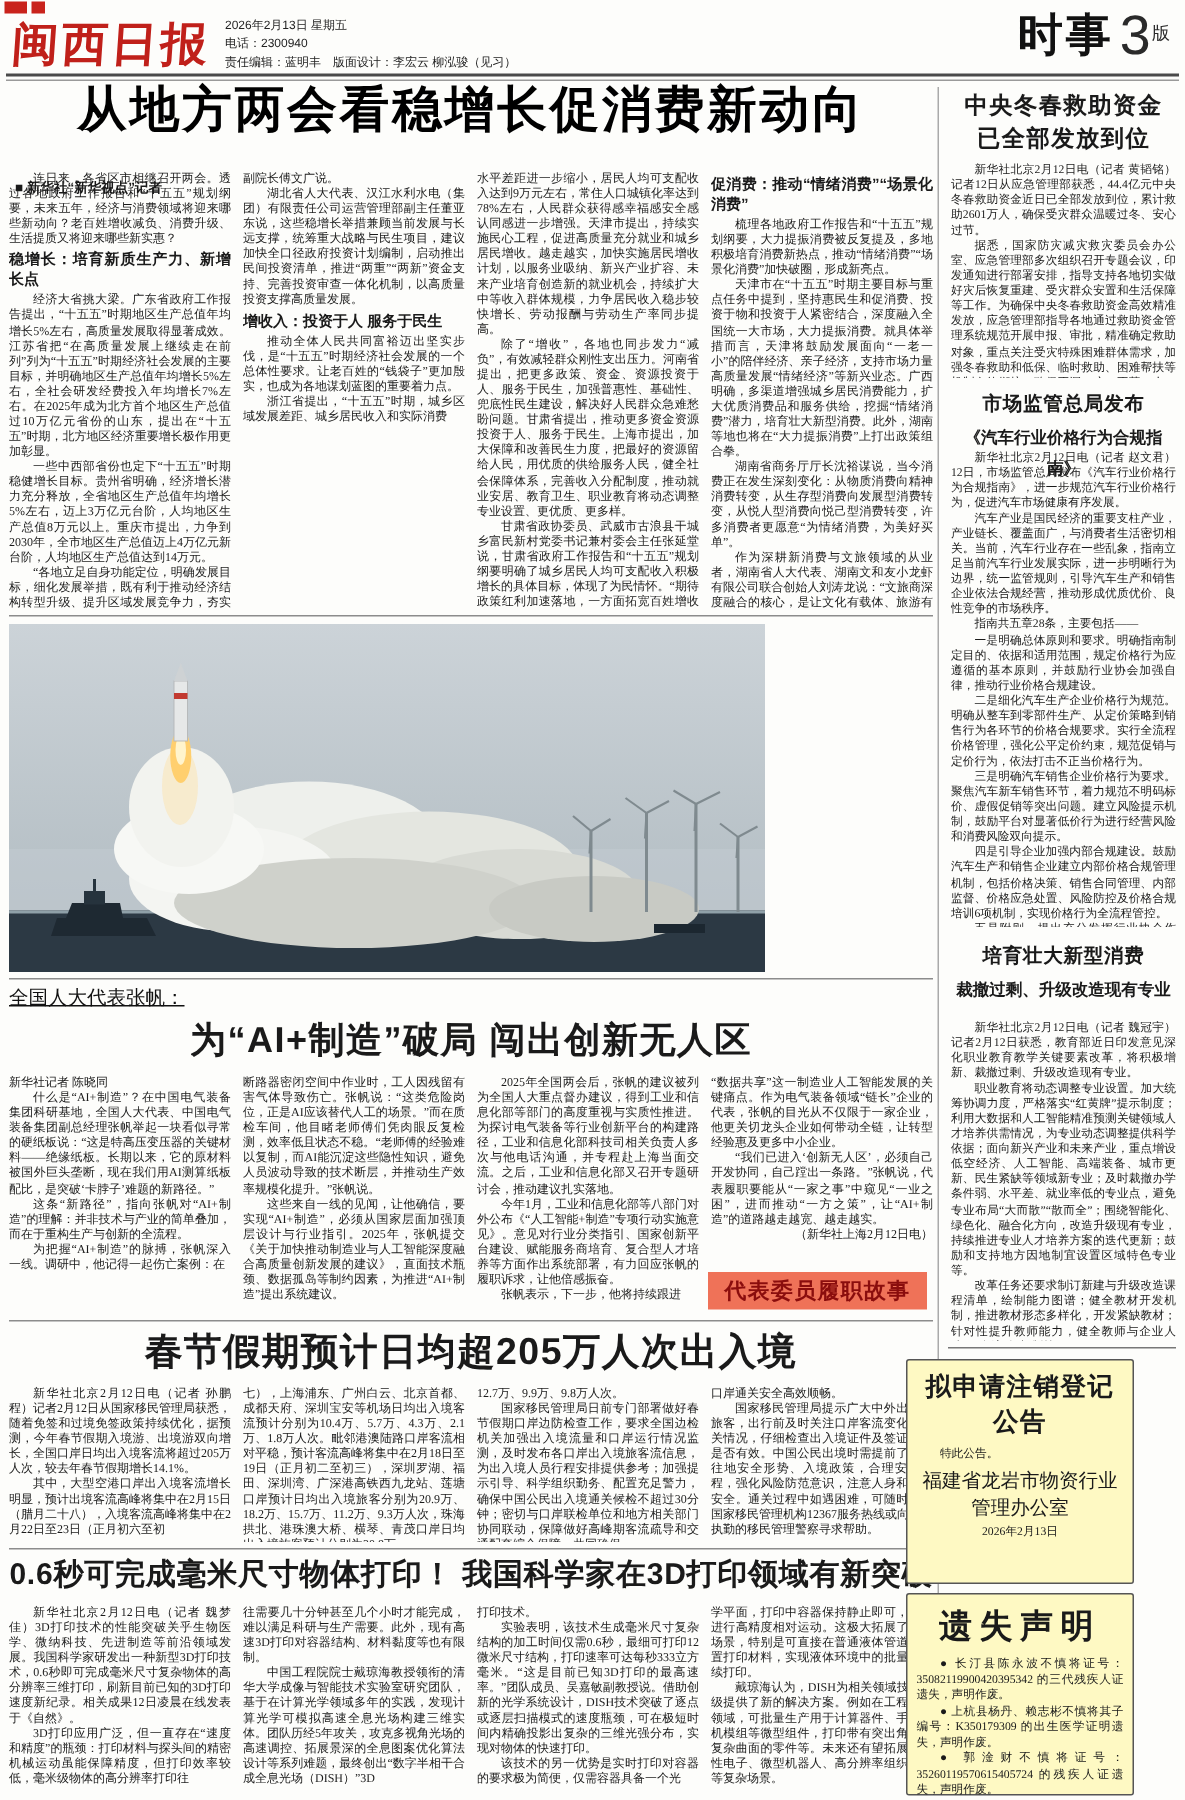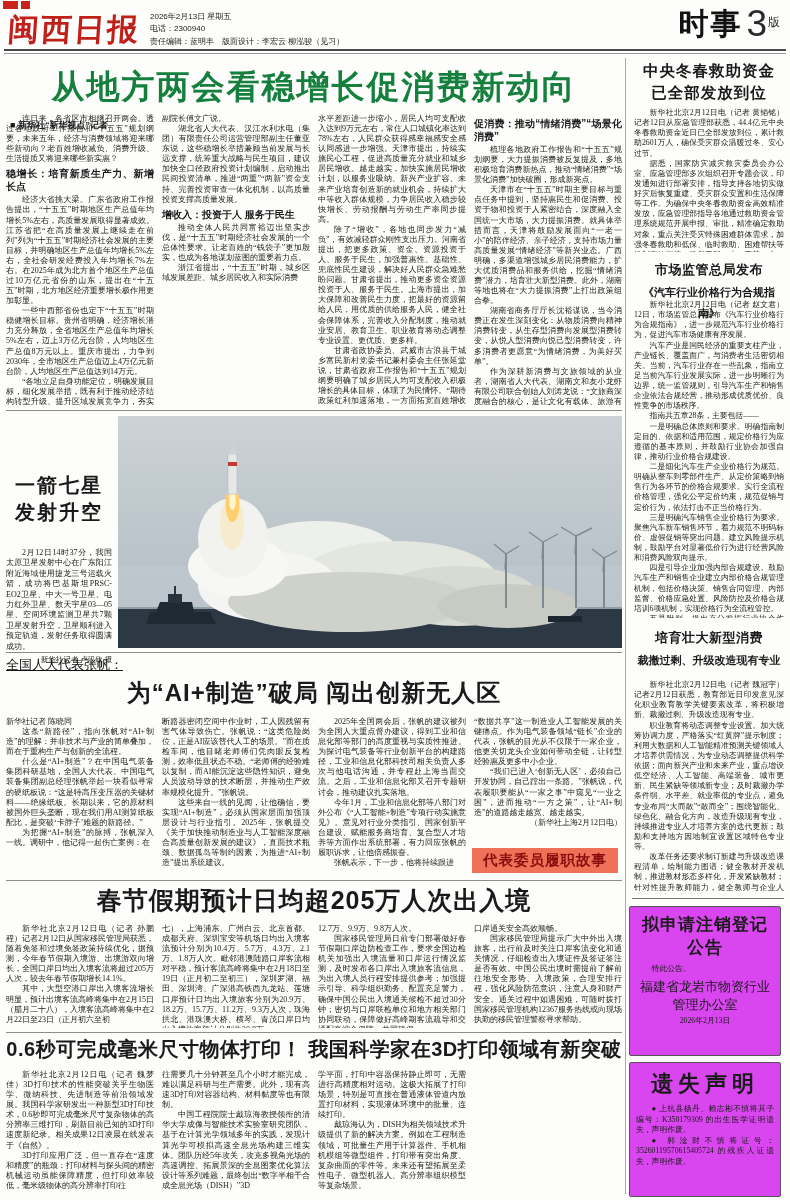--- a/index.html
+++ b/index.html
@@ -22,22 +22,22 @@
   .hrule{position:absolute;left:6px;width:616px;height:1px;background:#8c8c8c;}
   
   .cols{display:flex;gap:8px;overflow:hidden;}
   .col{width:148px;overflow:hidden;font-size:8px;line-height:1.26;text-align:justify;}
   .para{margin:0;text-indent:2em;}
   .para.cont{text-indent:0;}
   .para.endnote{text-indent:0;text-align:right;}
   .subhead{margin:3px 0 2px 0;font-family:"Liberation Sans","DejaVu Sans",sans-serif;
            font-weight:bold;font-size:10px;line-height:1.3;text-indent:0;}
   
-  .lead-head{position:absolute;left:6px;top:65px;width:616px;text-align:center;font-weight:bold;
-             font-size:33px;letter-spacing:2px;font-family:"Liberation Sans","DejaVu Sans",sans-serif;color:#15803d;}
+  .lead-head{position:absolute;left:6px;top:51px;width:616px;text-align:center;font-weight:bold;
+             font-size:33px;letter-spacing:2px;font-family:"Liberation Sans","DejaVu Sans",sans-serif;color:#000000;}
   .lead-byline{position:absolute;left:10px;top:100px;font-size:9px;font-weight:bold;
              font-family:"Liberation Sans","DejaVu Sans",sans-serif;margin-top:19px;}
   .lead-cols{position:absolute;left:6px;top:114px;width:616px;height:292px;}
   
   .rocket{position:absolute;left:6px;top:416px;width:616px;height:232px;display:flex;}
   .rocket-text{width:112px;padding-right:6px;box-sizing:border-box;}
   .rocket-title{margin-top:56px;text-align:center;font-family:"Liberation Sans","DejaVu Sans",sans-serif;
                 font-weight:bold;font-size:20px;line-height:1.35;letter-spacing:2px;}
   .rocket-caption{margin-top:22px;font-size:8px;line-height:1.3;text-align:justify;text-indent:2em;}
   .rocket-credit{margin-top:3px;font-size:7.5px;text-align:right;}
@@ -60,22 +60,22 @@
   .print-headline{text-align:center;font-family:"Liberation Sans","DejaVu Sans",sans-serif;
                   font-weight:bold;font-size:20px;letter-spacing:.5px;}
   .print-cols{margin-top:7px;height:124px;}
   
   .sb-head{position:absolute;left:634px;width:150px;text-align:center;font-weight:bold;line-height:1.35;}
   .sb-h-lg{font-size:15.5px;letter-spacing:1px;}
   .sb-h-md{font-size:13px;letter-spacing:.5px;}
   .sb-h-sm{font-size:11px;letter-spacing:0;}
   .sb-body{position:absolute;left:634px;width:150px;overflow:hidden;font-size:7.8px;line-height:1.3;text-align:justify;}
   .sb-rule{position:absolute;left:632px;top:898px;width:152px;height:1px;background:#777;}
-  .notice{position:absolute;left:629px;width:152px;border:1px solid #555;border-radius:2px;
-          box-sizing:border-box;padding:4px 6px;background:#d946ef;}
+  .notice{position:absolute;left:604px;width:152px;border:1px solid #555;border-radius:2px;
+          box-sizing:border-box;padding:4px 6px;background:#fef9c3;}
   .notice1{top:906px;height:150px;}
   .notice2{top:1062px;height:135px;}
   .notice-title{text-align:center;font-family:"Liberation Sans","DejaVu Sans",sans-serif;font-weight:bold;}
   .notice1 .notice-title{font-size:17px;letter-spacing:1px;margin:2px 0 5px 0;}
   .notice2 .notice-title{font-size:22px;letter-spacing:5px;margin:2px 0 5px 0;}
   .notice-body{font-size:7.8px;line-height:1.35;text-align:justify;overflow:hidden;}
   .notice-org{font-size:13px;text-align:center;margin-top:3px;}
   .notice-date{font-size:7.8px;text-align:center;margin-top:1px;}
 </style>
 </head>
@@ -127,28 +127,20 @@
         <p class="subhead">促消费：推动“情绪消费”“场景化消费”</p>
         <p class="para">梳理各地政府工作报告和“十五五”规划纲要，大力提振消费被反复提及，多地积极培育消费新热点，推动“情绪消费”“场景化消费”加快破圈，形成新亮点。</p>
         <p class="para">天津市在“十五五”时期主要目标与重点任务中提到，坚持惠民生和促消费、投资于物和投资于人紧密结合，深度融入全国统一大市场，大力提振消费。就具体举措而言，天津将鼓励发展面向“一老一小”的陪伴经济、亲子经济，支持市场力量高质量发展“情绪经济”等新兴业态。广西明确，多渠道增强城乡居民消费能力，扩大优质消费品和服务供给，挖掘“情绪消费”潜力，培育壮大新型消费。此外，湖南等地也将在“大力提振消费”上打出政策组合拳。</p>
         <p class="para">湖南省商务厅厅长沈裕谋说，当今消费正在发生深刻变化：从物质消费向精神消费转变，从生存型消费向发展型消费转变，从悦人型消费向悦己型消费转变，许多消费者更愿意“为情绪消费，为美好买单”。</p>
         <p class="para">作为深耕新消费与文旅领域的从业者，湖南省人大代表、湖南文和友小龙虾有限公司联合创始人刘涛龙说：“文旅商深度融合的核心，是让文化有载体、旅游有场景、消费有体验，三者环环相扣、共生共荣；而地标性文旅项目正是串联文化内核、旅游流量与消费转化的重要纽带，是激活城市消费活力的核心载体。”</p>
       </div>
   </div>
   <div class="hrule" style="top:410px;"></div>
 
   <div class="rocket">
-    <div class="rocket-text">
-      <div class="rocket-title">
-        <span>一箭七星</span><br>
-        <span>发射升空</span>
-      </div>
-      <div class="rocket-caption">2月12日14时37分，我国太原卫星发射中心在广东阳江附近海域使用捷龙三号运载火箭，成功将巴基斯坦PRSC-EO2卫星、中大一号卫星、电力红外卫星、数天宇星03—05星、空间环境监测卫星共7颗卫星发射升空，卫星顺利进入预定轨道，发射任务取得圆满成功。</div>
-      <div class="rocket-credit">新华社记者 卢汉欣 摄</div>
-    </div>
     <div class="photo">
       <svg width="504" height="232" viewBox="0 0 504 232" xmlns="http://www.w3.org/2000/svg">
         <defs>
           <linearGradient id="sky" x1="0" y1="0" x2="0" y2="1">
             <stop offset="0" stop-color="#ccd3d8"></stop>
               <stop offset="1" stop-color="#aeb9bf"></stop>
           </linearGradient>
         </defs>
         <rect width="504" height="232" fill="url(#sky)"></rect>
         <rect y="150" width="504" height="42" fill="#c2cad0" opacity="0.6"></rect>
@@ -202,22 +194,22 @@
     </div>
   </div>
   <div class="hrule" style="top:652px;"></div>
 
   <div class="ai">
     <div class="ai-kicker">全国人大代表张帆：</div>
     <div class="ai-headline">为“AI+制造”破局 闯出创新无人区</div>
     <div class="ai-cols cols">
       <div class="col">
           <p class="para cont">新华社记者 陈晓同</p>
+          <p class="para">什么是“AI+制造”？在中国电气装备集团科研基地，全国人大代表、中国电气装备集团副总经理张帆举起一块看似寻常的硬纸板说：“这是特高压变压器的关键材料——绝缘纸板。长期以来，它的原材料被国外巨头垄断，现在我们用AI测算纸板配比，是突破‘卡脖子’难题的新路径。”</p>
           <p class="para">这条“新路径”，指向张帆对“AI+制造”的理解：并非技术与产业的简单叠加，而在于重构生产与创新的全流程。</p>
-          <p class="para">什么是“AI+制造”？在中国电气装备集团科研基地，全国人大代表、中国电气装备集团副总经理张帆举起一块看似寻常的硬纸板说：“这是特高压变压器的关键材料——绝缘纸板。长期以来，它的原材料被国外巨头垄断，现在我们用AI测算纸板配比，是突破‘卡脖子’难题的新路径。”</p>
           <p class="para">为把握“AI+制造”的脉搏，张帆深入一线。调研中，他记得一起伤亡案例：在</p>
         </div>
       <div class="col">
           <p class="para cont">断路器密闭空间中作业时，工人因残留有害气体导致伤亡。张帆说：“这类危险岗位，正是AI应该替代人工的场景。”而在质检车间，他目睹老师傅们凭肉眼反复检测，效率低且状态不稳。“老师傅的经验难以复制，而AI能沉淀这些隐性知识，避免人员波动导致的技术断层，并推动生产效率规模化提升。”张帆说。</p>
           <p class="para">这些来自一线的见闻，让他确信，要实现“AI+制造”，必须从国家层面加强顶层设计与行业指引。2025年，张帆提交《关于加快推动制造业与人工智能深度融合高质量创新发展的建议》，直面技术瓶颈、数据孤岛等制约因素，为推进“AI+制造”提出系统建议。</p>
         </div>
       <div class="col">
           <p class="para">2025年全国两会后，张帆的建议被列为全国人大重点督办建议，得到工业和信息化部等部门的高度重视与实质性推进。为探讨电气装备等行业创新平台的构建路径，工业和信息化部科技司相关负责人多次与他电话沟通，并专程赴上海当面交流。之后，工业和信息化部又召开专题研讨会，推动建议扎实落地。</p>
           <p class="para">今年1月，工业和信息化部等八部门对外公布《“人工智能+制造”专项行动实施意见》。意见对行业分类指引、国家创新平台建设、赋能服务商培育、复合型人才培养等方面作出系统部署，有力回应张帆的履职诉求，让他倍感振奋。</p>
           <p class="para">张帆表示，下一步，他将持续跟进</p>
@@ -257,20 +249,25 @@
   <div class="printing">
     <div class="print-headline">0.6秒可完成毫米尺寸物体打印！ 我国科学家在3D打印领域有新突破</div>
     <div class="print-cols cols">
       <div class="col">
           <p class="para">新华社北京2月12日电（记者 魏梦佳）3D打印技术的性能突破关乎生物医学、微纳科技、先进制造等前沿领域发展。我国科学家研发出一种新型3D打印技术，0.6秒即可完成毫米尺寸复杂物体的高分辨率三维打印，刷新目前已知的3D打印速度新纪录。相关成果12日凌晨在线发表于《自然》。</p>
           <p class="para">3D打印应用广泛，但一直存在“速度和精度”的瓶颈：打印材料与探头间的精密机械运动虽能保障精度，但打印效率较低，毫米级物体的高分辨率打印往</p>
         </div>
       <div class="col">
           <p class="para cont">往需要几十分钟甚至几个小时才能完成，难以满足科研与生产需要。此外，现有高速3D打印对容器结构、材料黏度等也有限制。</p>
           <p class="para">中国工程院院士戴琼海教授领衔的清华大学成像与智能技术实验室研究团队，基于在计算光学领域多年的实践，发现计算光学可模拟高速全息光场构建三维实体。团队历经5年攻关，攻克多视角光场的高速调控、拓展景深的全息图案优化算法设计等系列难题，最终创出“数字半相干合成全息光场（DISH）”3D</p>
+        </div>
+      <div class="col">
+          <p class="para cont">打印技术。</p>
+          <p class="para">实验表明，该技术生成毫米尺寸复杂结构的加工时间仅需0.6秒，最细可打印12微米尺寸结构，打印速率可达每秒333立方毫米。“这是目前已知3D打印的最高速率。”团队成员、吴嘉敏副教授说。借助创新的光学系统设计，DISH技术突破了逐点或逐层扫描模式的速度瓶颈，可在极短时间内精确投影出复杂的三维光强分布，实现对物体的快速打印。</p>
+          <p class="para">该技术的另一优势是实时打印对容器的要求极为简便，仅需容器具备一个光</p>
         </div>
       <div class="col">
           <p class="para cont">学平面，打印中容器保持静止即可，无需进行高精度相对运动。这极大拓展了打印场景，特别是可直接在普通液体管道内放置打印材料，实现液体环境中的批量、连续打印。</p>
           <p class="para">戴琼海认为，DISH为相关领域技术升级提供了新的解决方案。例如在工程制造领域，可批量生产用于计算器件、手机相机模组等微型组件，打印带有突出角度、复杂曲面的零件等。未来还有望拓展至柔性电子、微型机器人、高分辨率组织模型等复杂场景。</p>
         </div>
     </div>
   </div>
 
   <div class="sb-head" style="top:60px;">
     <span class="sb-h-lg">中央冬春救助资金</span><br>
@@ -313,18 +310,19 @@
     <div class="notice-body">
         <p class="para">特此公告。</p>
       </div>
     <div class="notice-org">福建省龙岩市物资行业管理办公室</div>
     <div class="notice-date">2026年2月13日</div>
   </div>
 
   <div class="notice notice2">
     <div class="notice-title">遗失声明</div>
     <div class="notice-body">
+        <p class="para">● 长汀县陈永波不慎将证号：35082119900420395342 的三代残疾人证遗失，声明作废。</p>
         <p class="para">● 上杭县杨丹、赖志彬不慎将其子编号：K350179309 的出生医学证明遗失，声明作废。</p>
         <p class="para">● 郭淦财不慎将证号：35260119570615405724 的残疾人证遗失，声明作废。</p>
       </div>
   </div>
 
 </div>
 
 </body></html>

